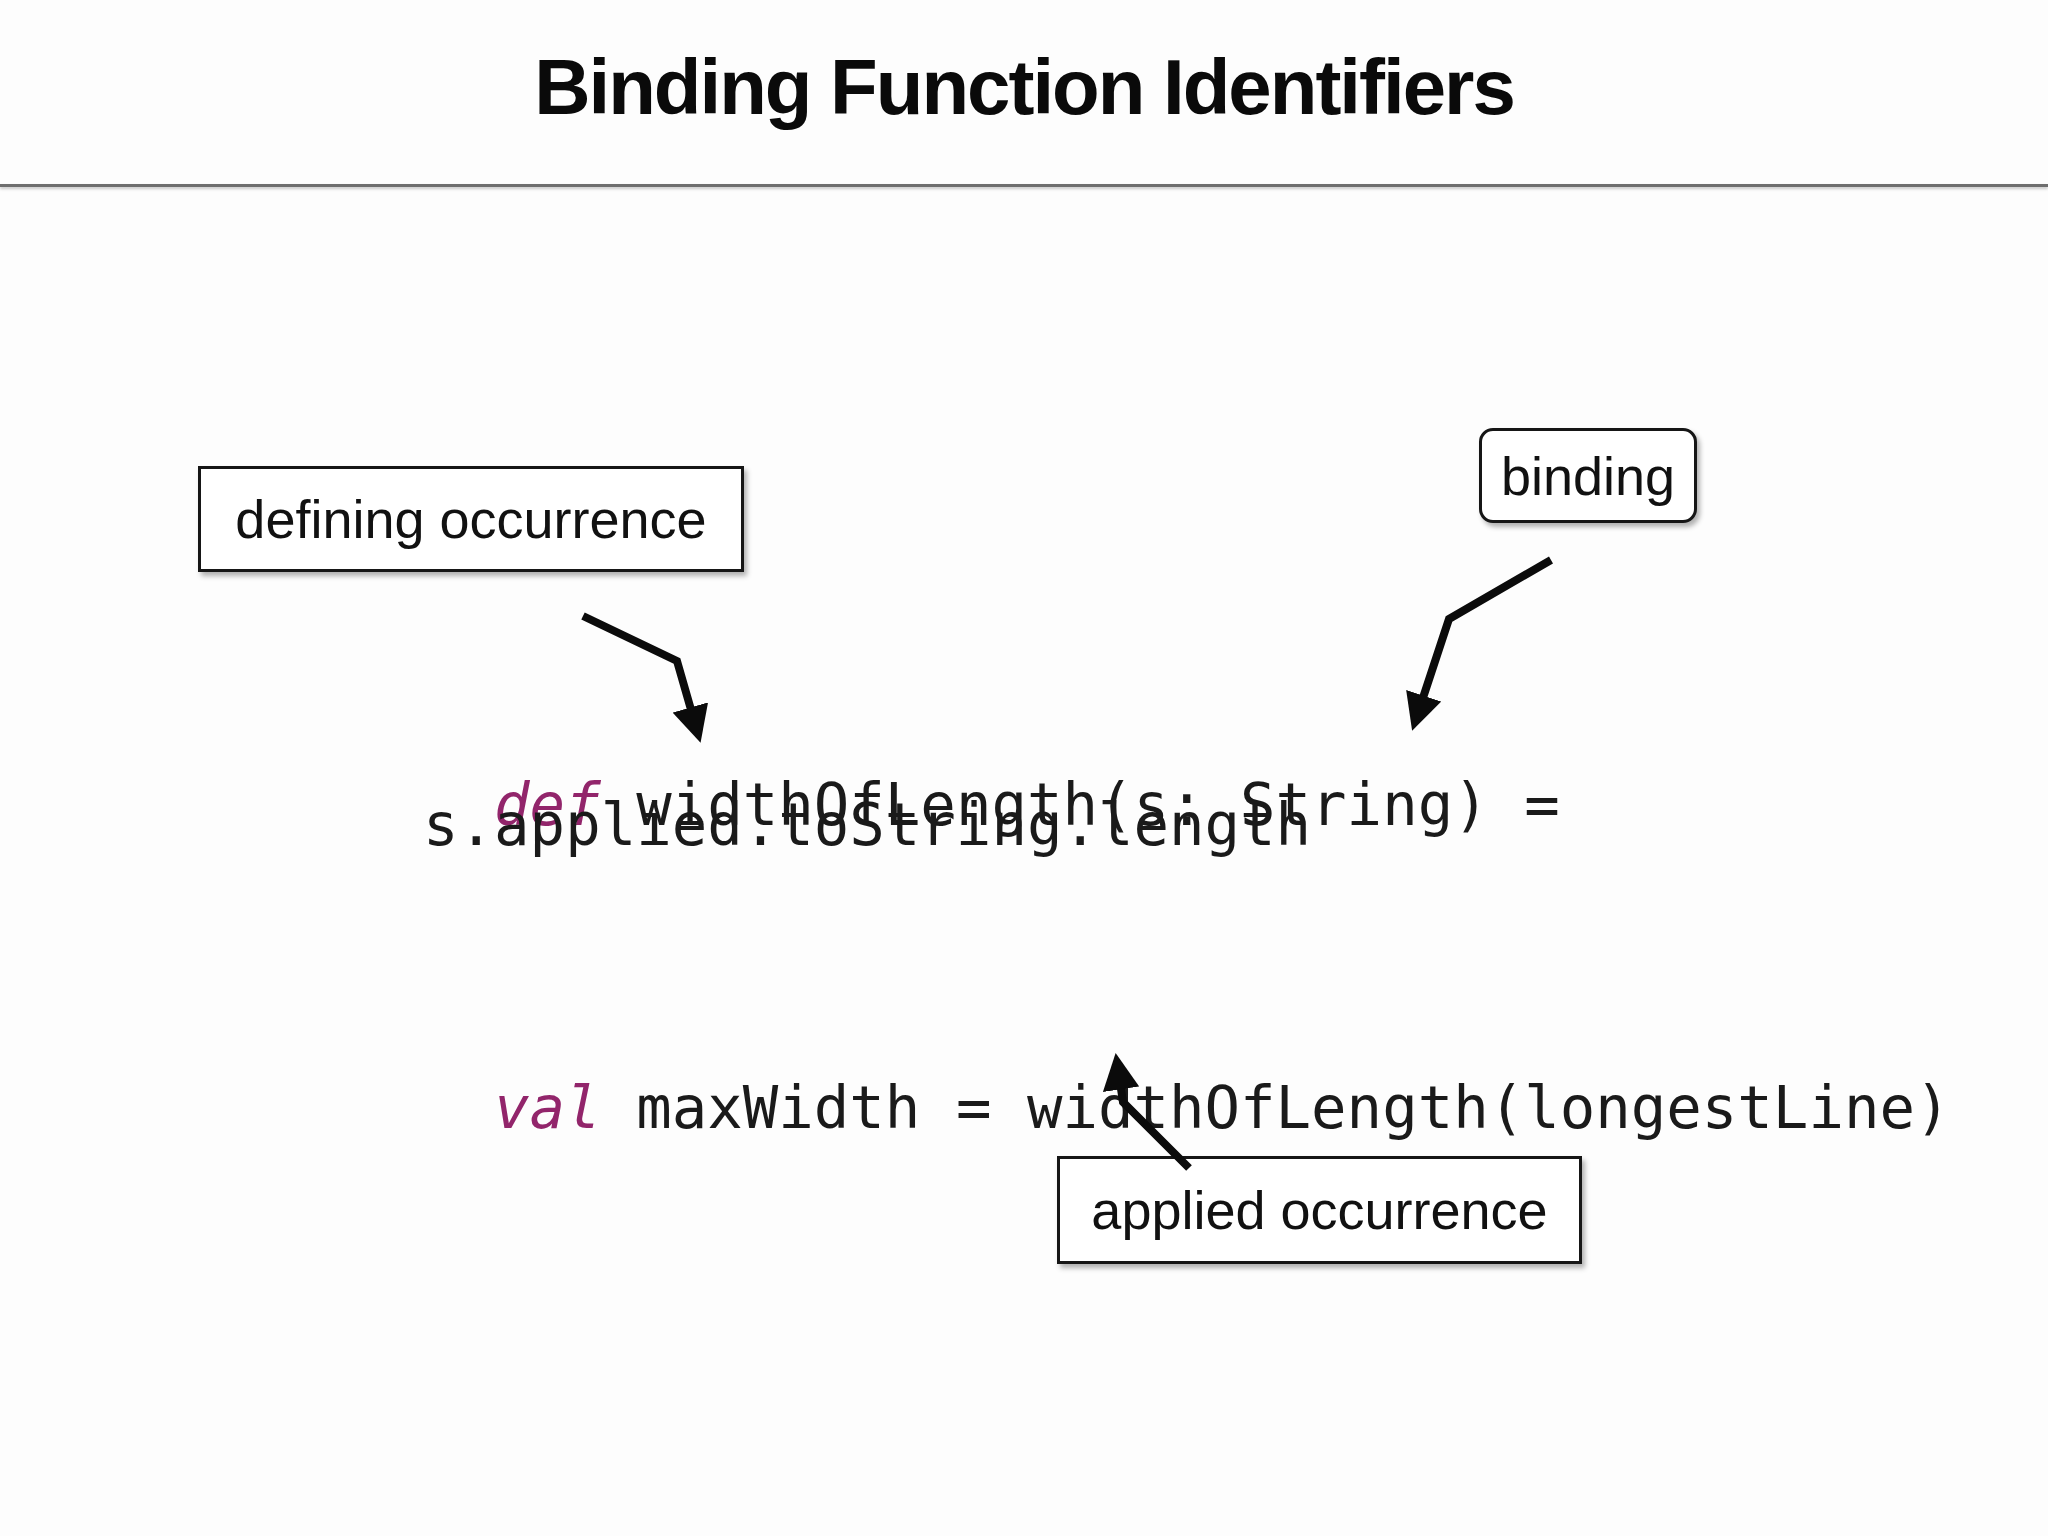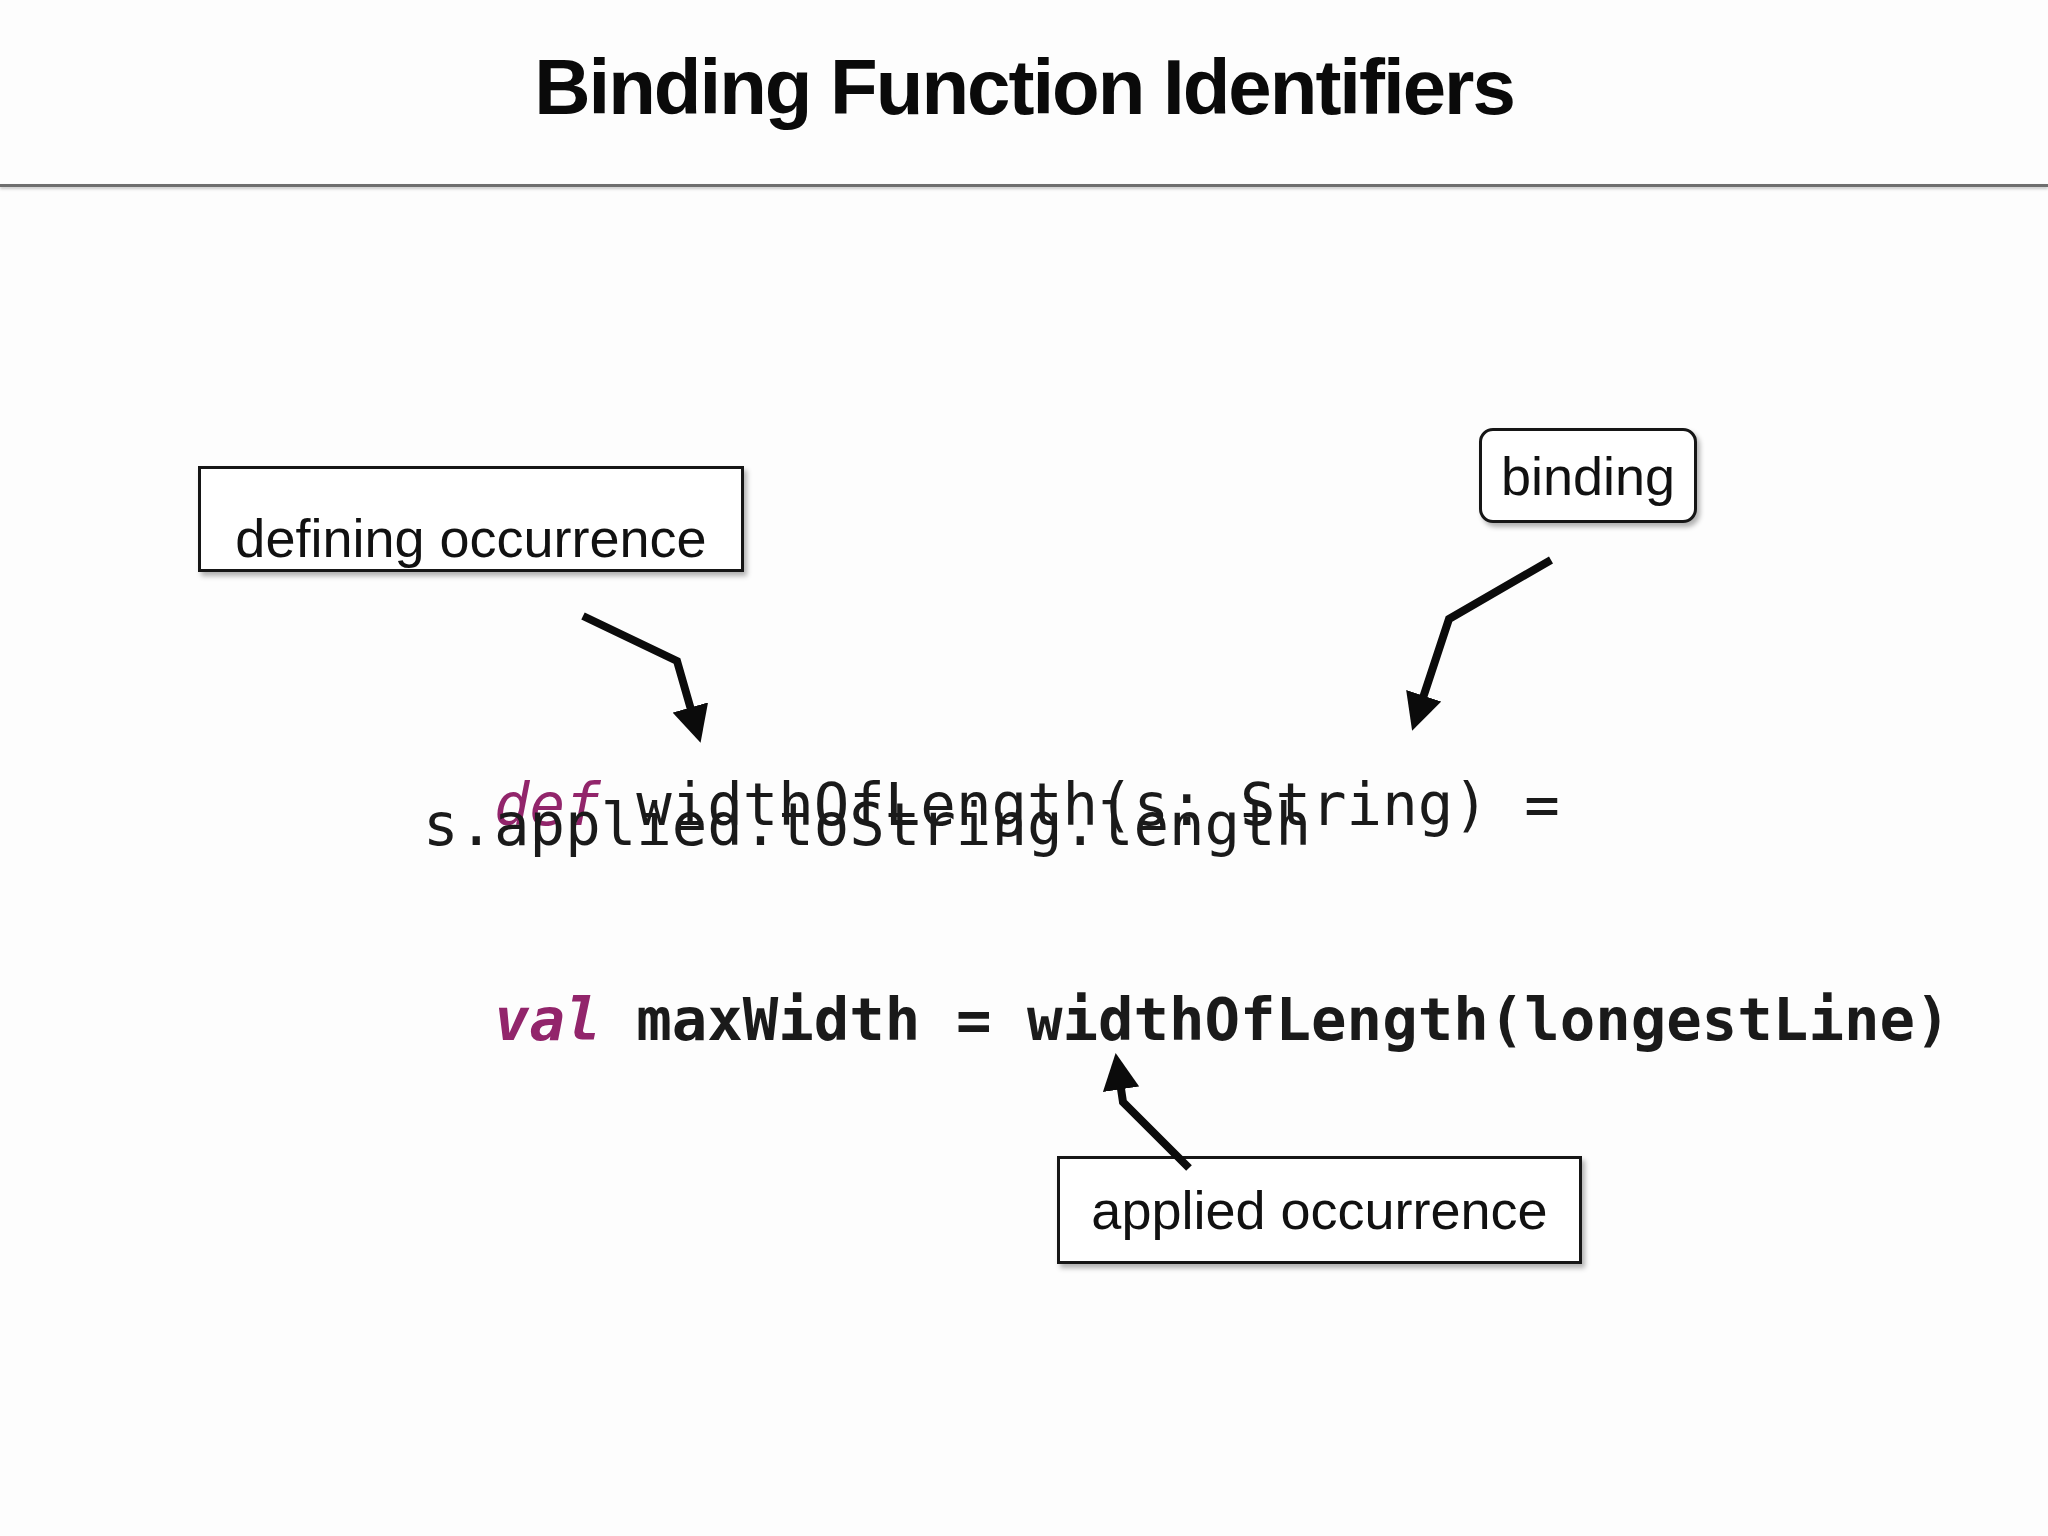--- a/index.html
+++ b/index.html
@@ -43,37 +43,37 @@
     background: #ffffff;
     border: 3px solid #161616;
     box-shadow: 3px 4px 5px rgba(0,0,0,0.30);
     display: flex;
     align-items: center;
     justify-content: center;
     font-size: 54px;
     color: #111111;
     white-space: nowrap;
   }
-  .box-defining { left: 198px;  top: 466px;  width: 546px; height: 106px; align-items: flex-end; }
+  .box-defining { left: 198px;  top: 466px;  width: 546px; height: 106px; }
   .box-binding  { left: 1479px; top: 428px;  width: 218px; height: 95px; border-radius: 14px;  }
   .box-applied  { left: 1009px; top: 1156px; width: 525px; height: 108px; margin-left: 48px; }
 
   
   .code-line {
     position: absolute;
     left: 352px;
     font-family: "DejaVu Sans Mono", monospace;
     font-size: 59px;
     line-height: 1.1;
     color: #1a1a1a;
     white-space: pre;
   }
   .code-line-1 { top: 708px; }
   .code-line-2 { top: 793px; }
-  .code-line-3 { top: 923px; font-weight: bold; }
+  .code-line-3 { top: 1011px; }
   .kw {
     font-style: italic;
   }
 
   
   .arrows {
     position: absolute;
     top: 0; left: 0;
     width: 2048px;
     height: 1536px;

